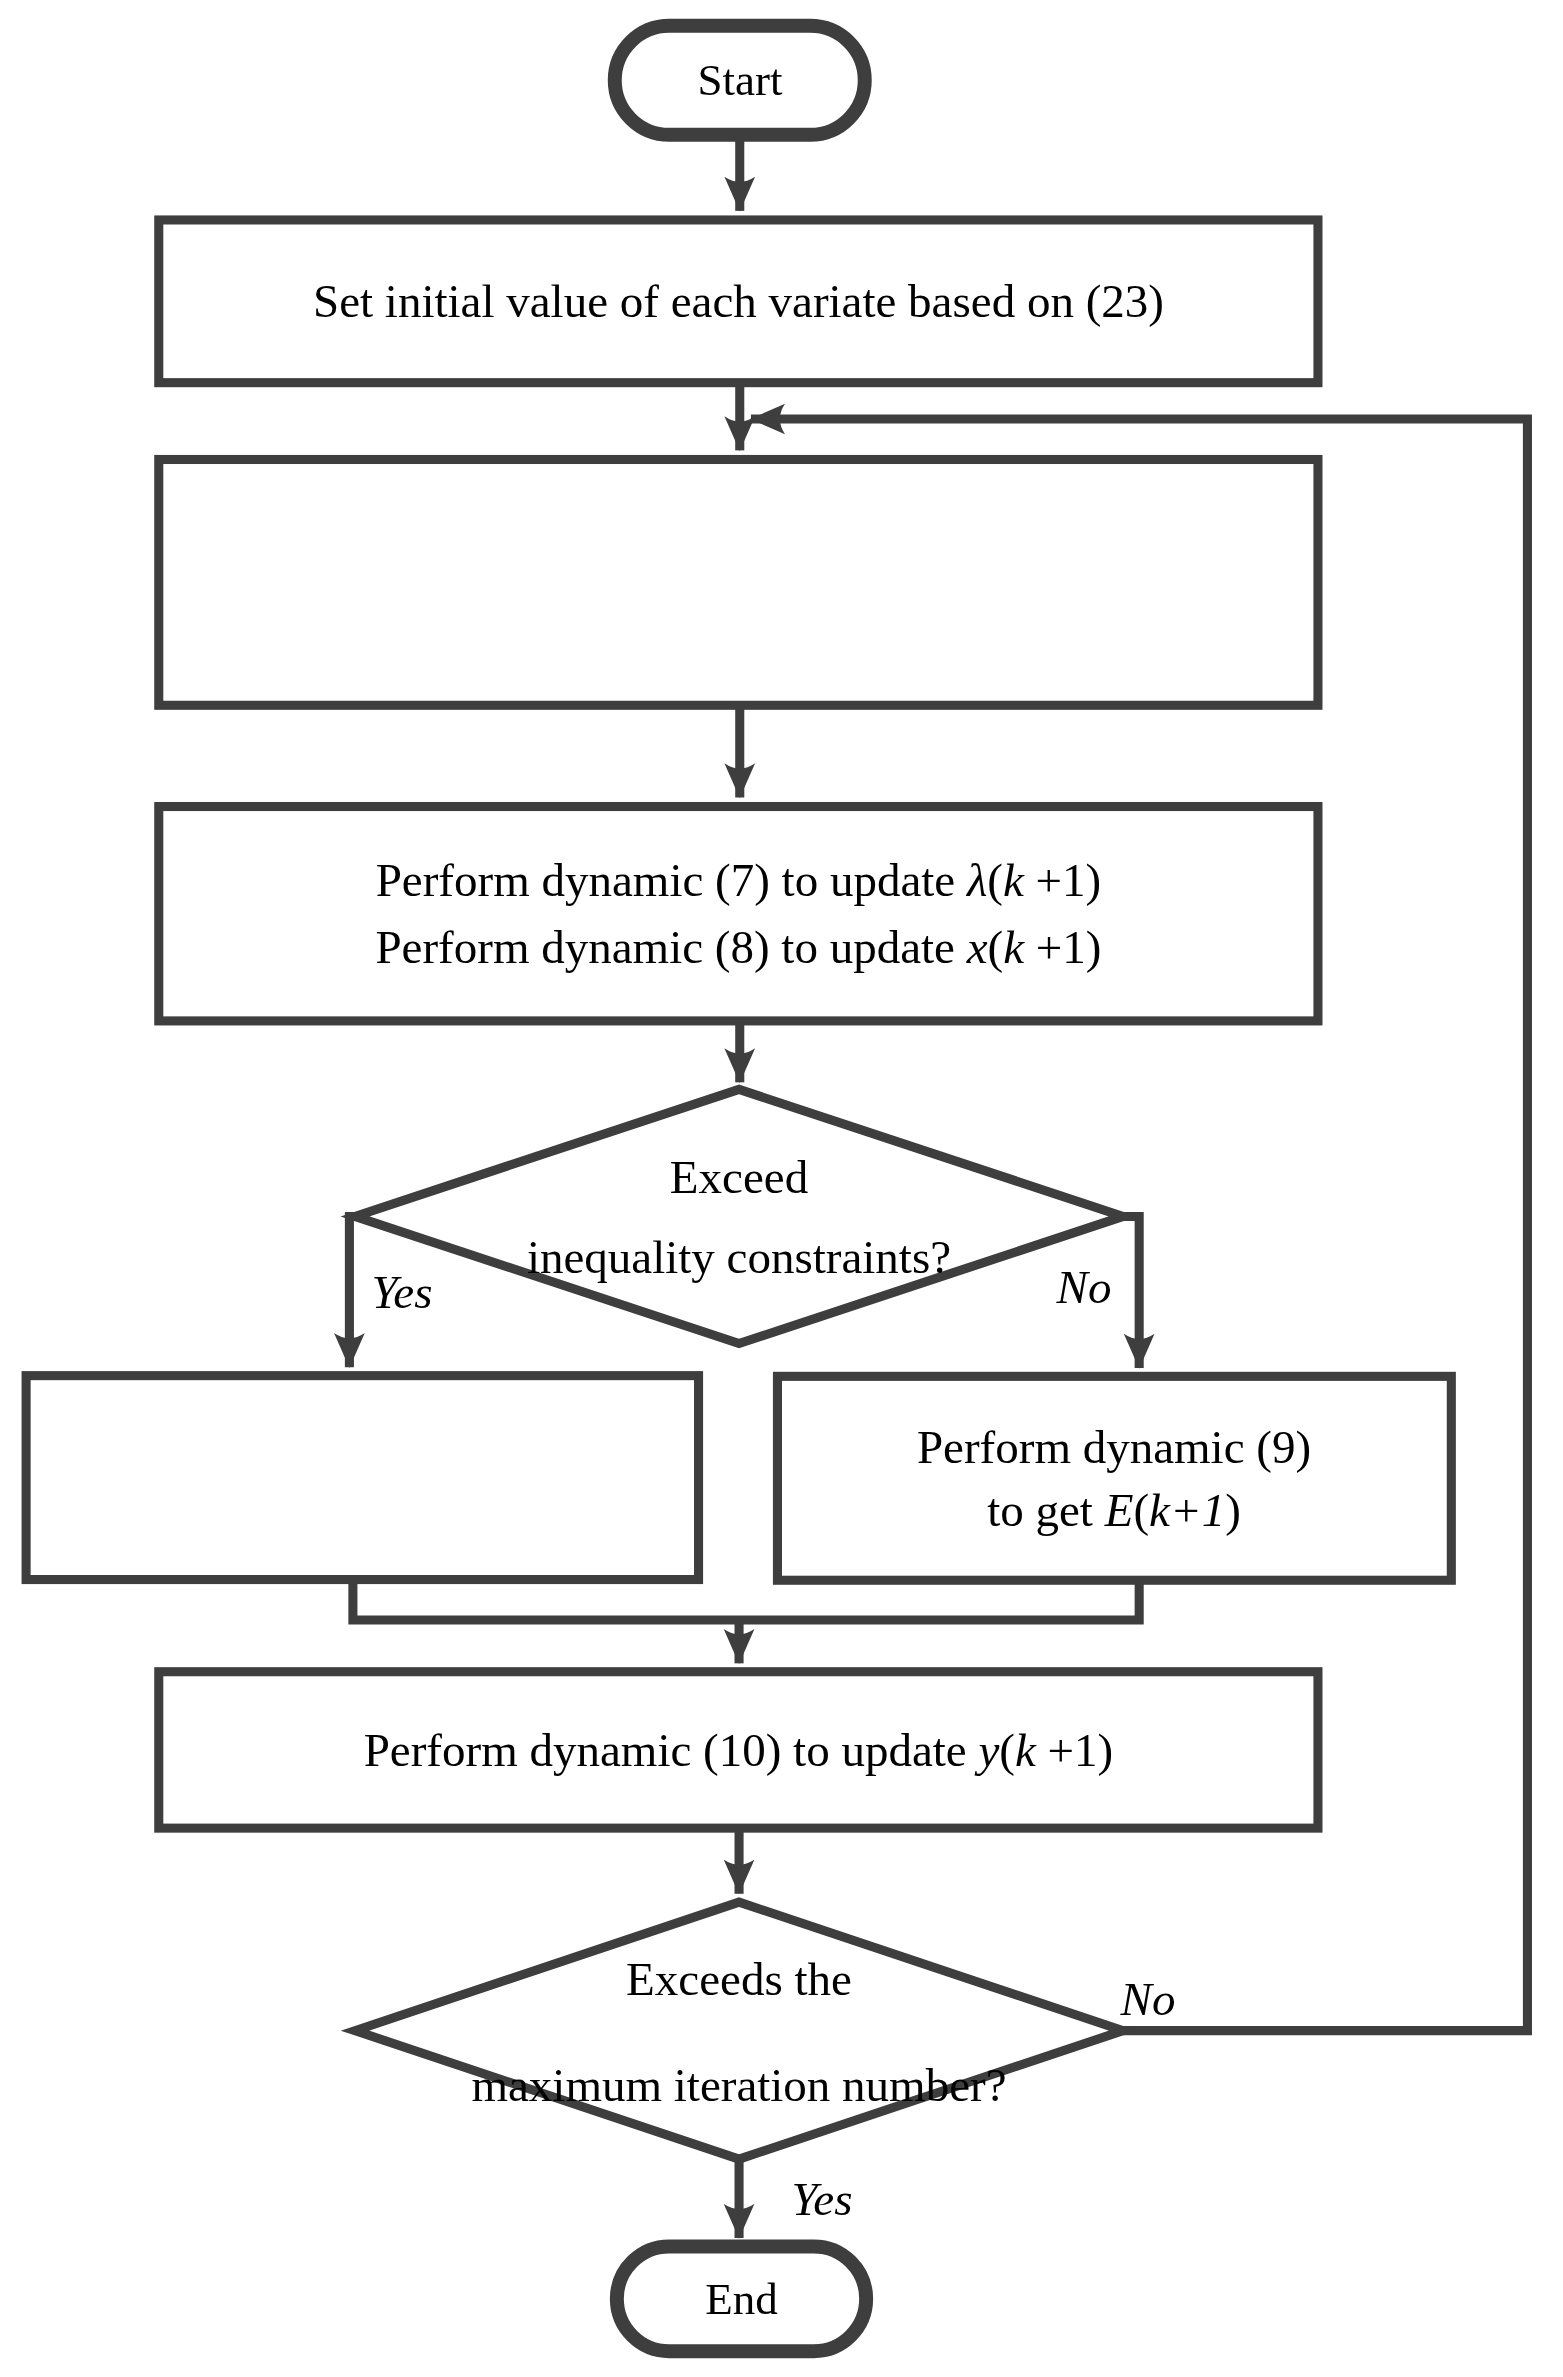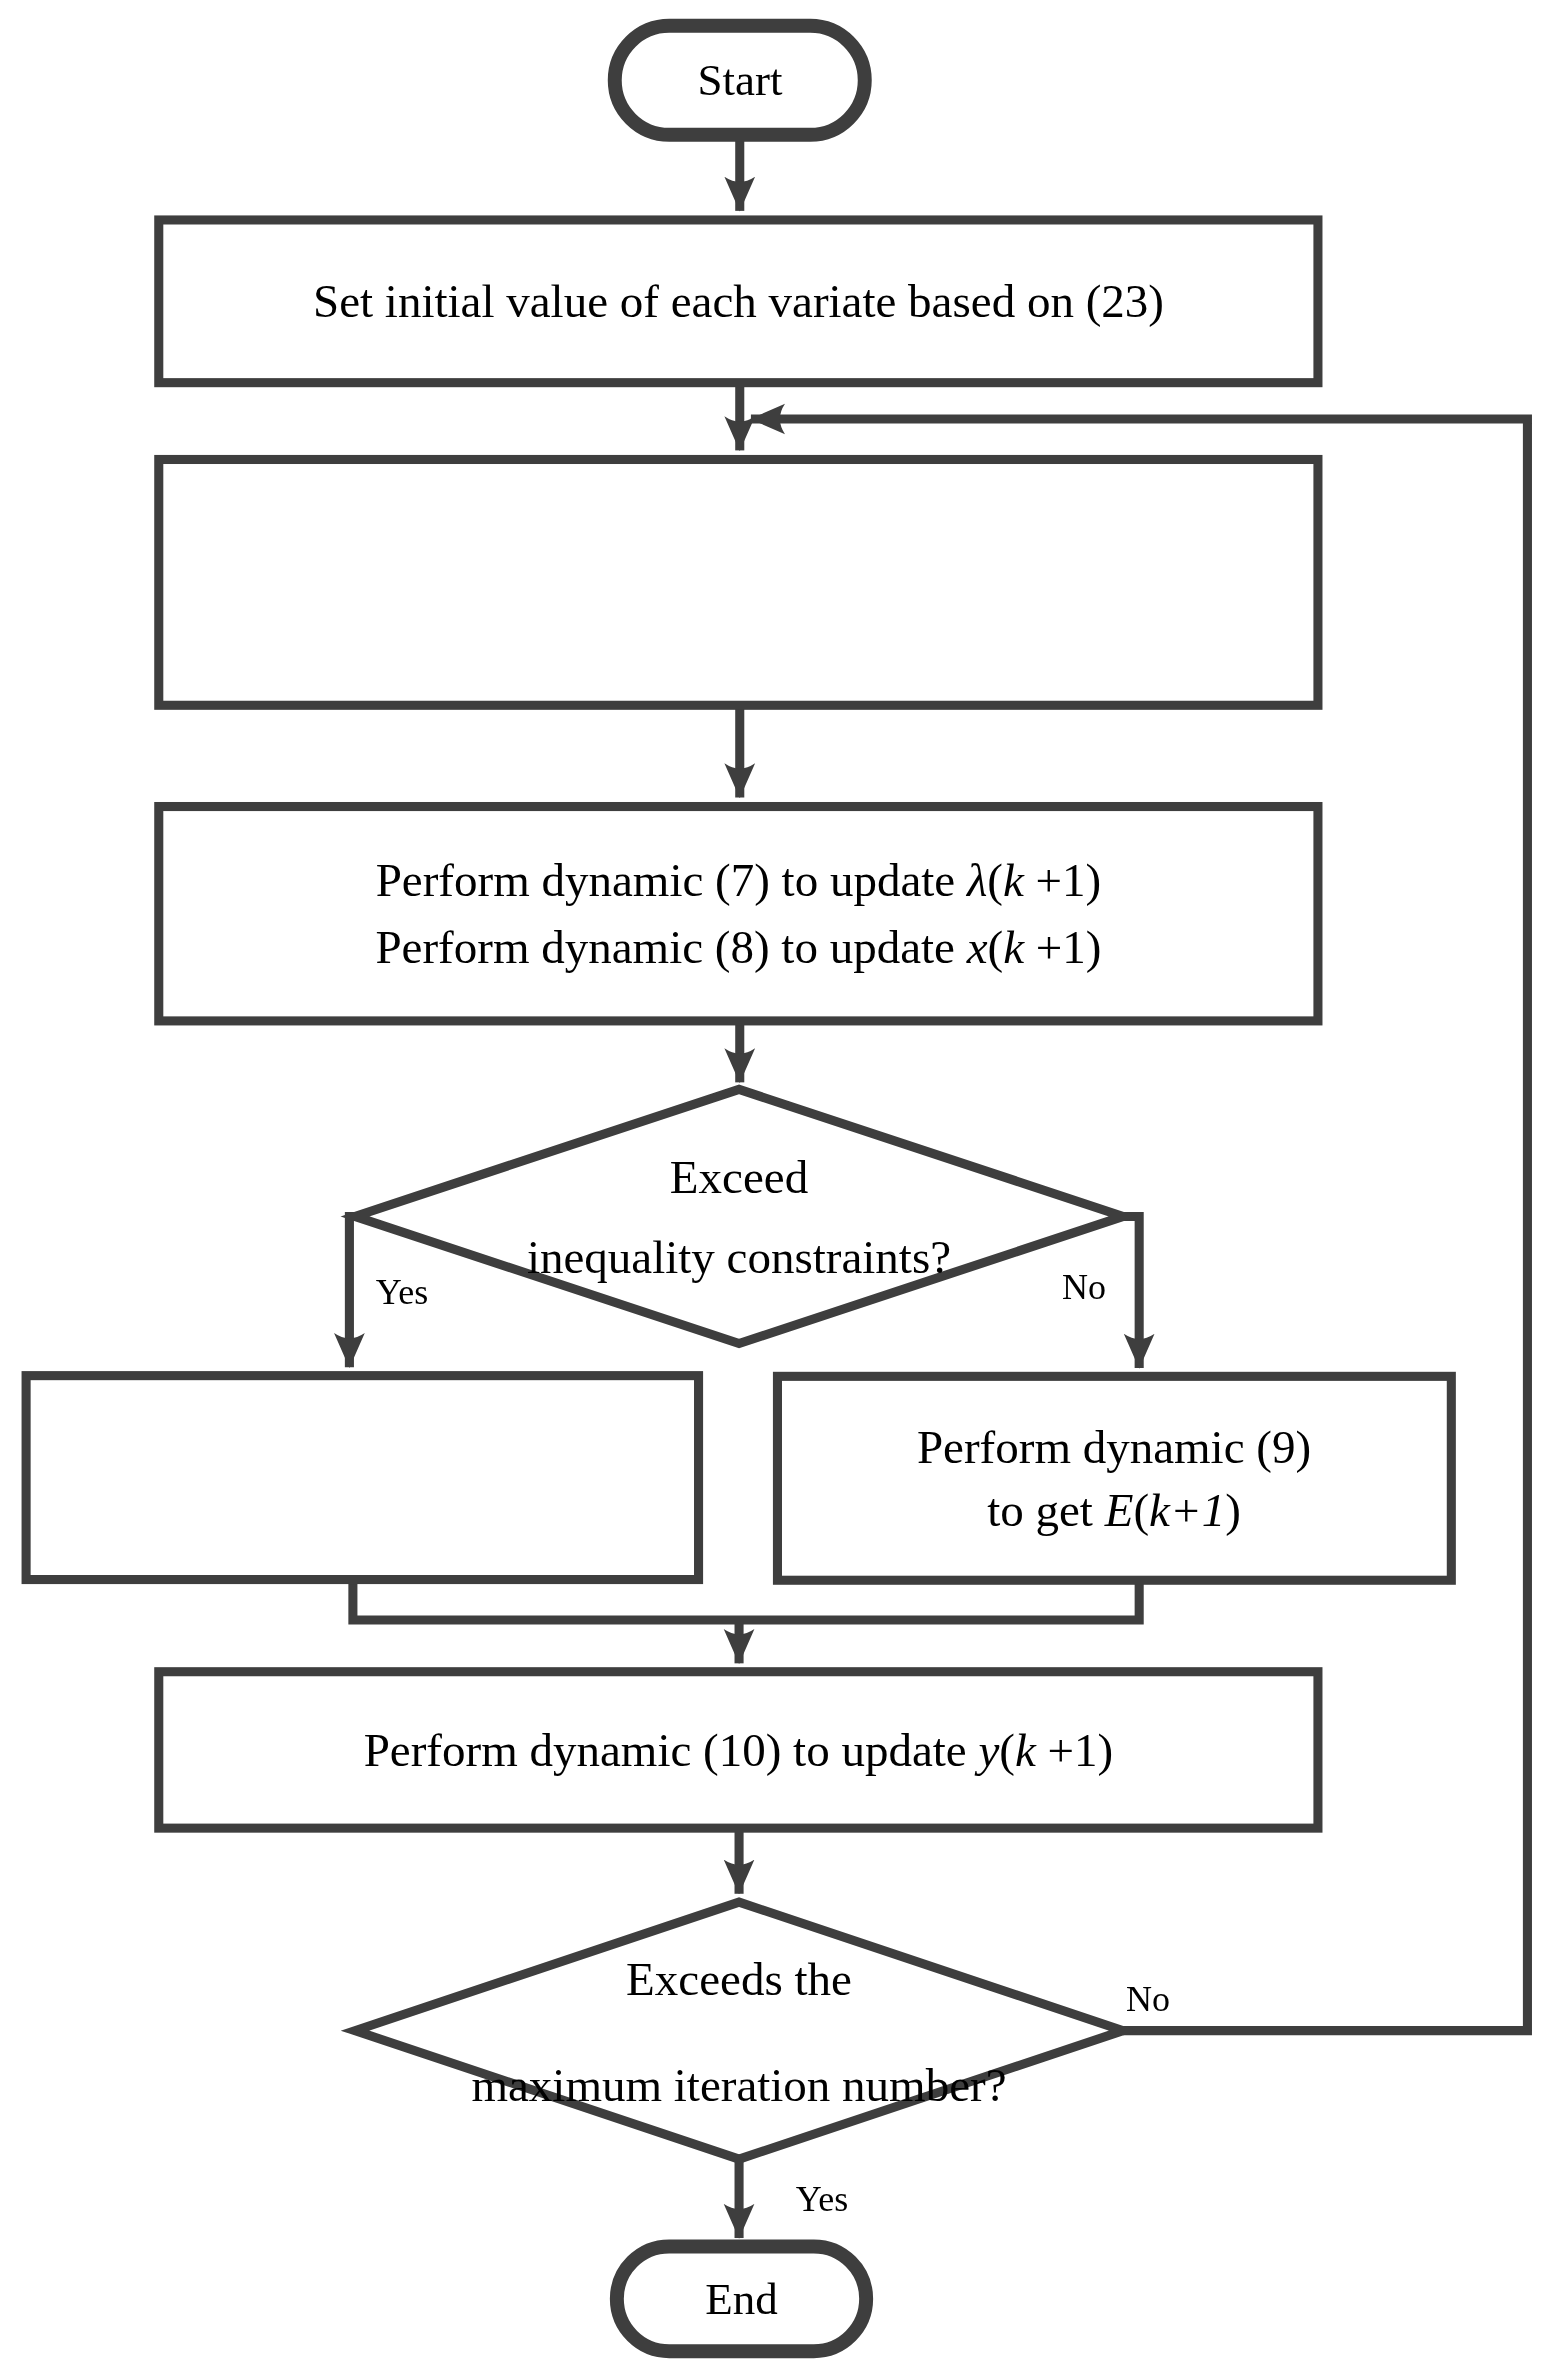--- a/index.html
+++ b/index.html
@@ -18,21 +18,21 @@
   .arrowhead{fill:var(--line-color);stroke:none;}
   .node-label{position:absolute;display:flex;flex-direction:column;align-items:center;
               justify-content:center;text-align:center;font-size:47px;line-height:63px;}
   .node-label .tline{white-space:pre;}
   .node-label i{font-style:italic;}
   .stadium-label{font-size:45px;}
   .lbl-update .tline{line-height:67px;}
   .lbl-d1{line-height:80px;padding-bottom:35px;}
   .lbl-d2{line-height:70px;padding-bottom:46px;gap:36px;}
   .branch-label{position:absolute;display:flex;align-items:center;justify-content:center;
-                font-size:36px;}
+                font-size:47px;font-style:italic;}
 </style>
 </head>
 <body>
 
 <div class="canvas">
 
   <svg class="layer" viewBox="0 0 2239 3404">
     <defs>
       <marker id="arrow" viewBox="0 0 50 46" refX="49" refY="23" markerWidth="50" markerHeight="46" markerUnits="userSpaceOnUse" orient="auto">
         <path class="arrowhead" d="M50 23 L0 1 Q15 23 0 45 Z"></path>

